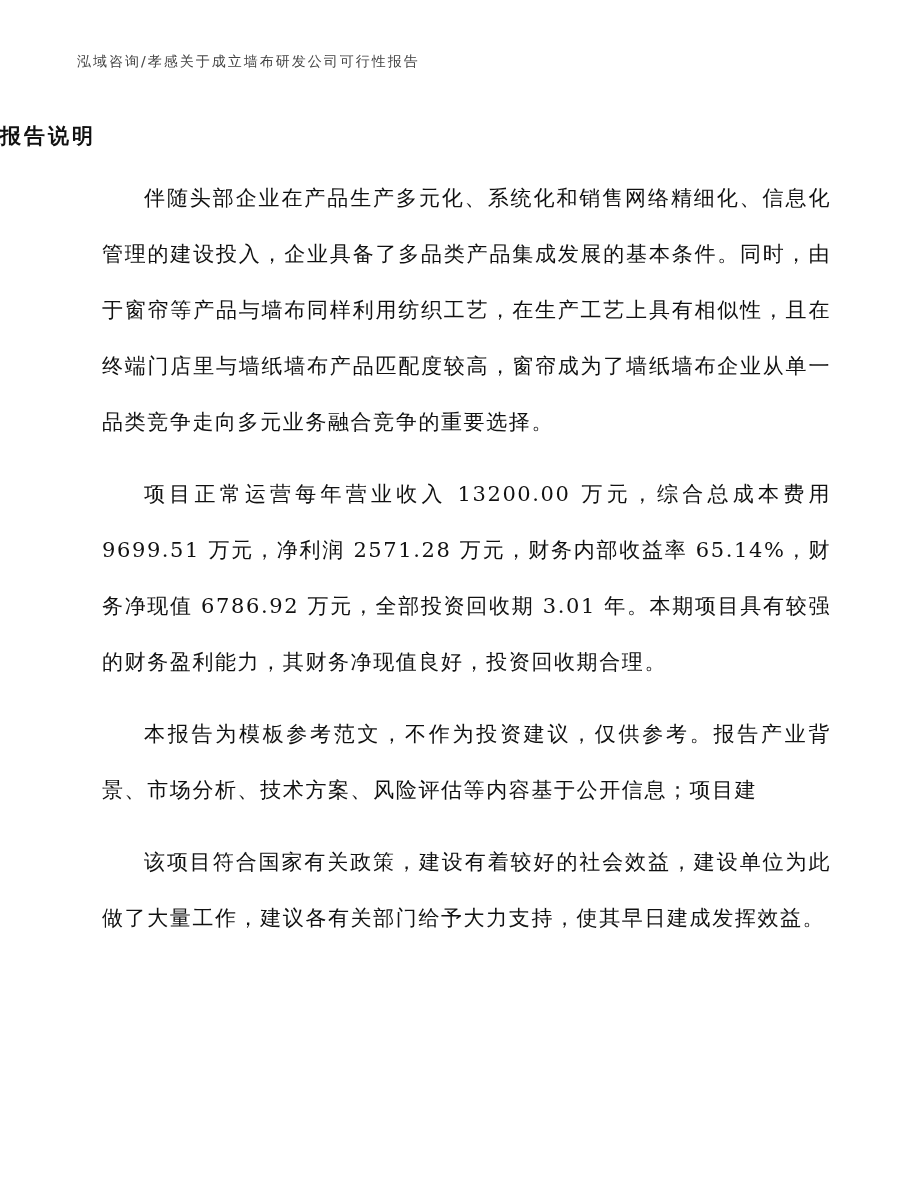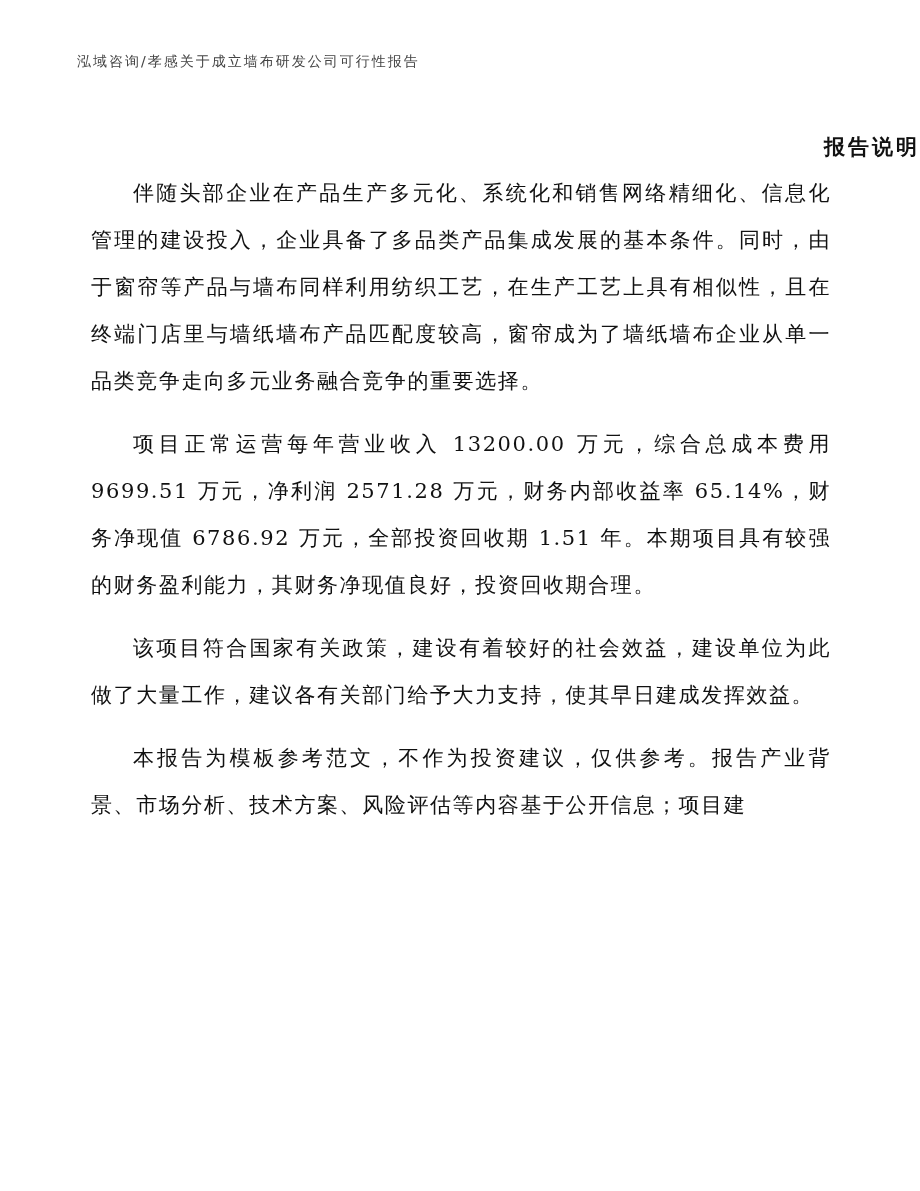--- a/index.html
+++ b/index.html
@@ -1,31 +1,31 @@
 <!DOCTYPE html>
 <html><head>
 <meta charset="utf-8">
 <style>
   html, body { margin: 0; padding: 0; background: #ffffff; }
   body { width: 920px; height: 1191px; position: relative; overflow: hidden;
          font-family: "DejaVu Serif", "Liberation Serif", serif; color: #111; }
   .header { position: absolute; left: 77px; top: 53px; font-size: 14px; color: #444;
             letter-spacing: 2px; font-family: "DejaVu Sans", sans-serif; }
-  .title { position: absolute; left: 0; width: 920px; top: 133px; text-align: right;
+  .title { position: absolute; left: 0; width: 920px; top: 122px; text-align: left;
            font-size: 21px; font-weight: bold; letter-spacing: 3px;
            font-family: "DejaVu Sans", sans-serif; color: #111; }
   .body { position: absolute; left: 91px; top: 170px; width: 740px; }
-  .para { margin: 0 0 16px 0; font-size: 21px; line-height: 47px; text-indent: 42px;
+  .para { margin: 0 0 16px 11px; font-size: 21px; line-height: 56px; text-indent: 42px;
           letter-spacing: 1.6px; text-align: justify; }
 </style>
 </head>
 <body>
 
 <div class="header">泓域咨询/孝感关于成立墙布研发公司可行性报告</div>
 
 <div class="title">报告说明</div>
 
 <div class="body">
   <p class="para">伴随头部企业在产品生产多元化、系统化和销售网络精细化、信息化管理的建设投入，企业具备了多品类产品集成发展的基本条件。同时，由于窗帘等产品与墙布同样利用纺织工艺，在生产工艺上具有相似性，且在终端门店里与墙纸墙布产品匹配度较高，窗帘成为了墙纸墙布企业从单一品类竞争走向多元业务融合竞争的重要选择。</p>
-  <p class="para">项目正常运营每年营业收入 13200.00 万元，综合总成本费用 9699.51 万元，净利润 2571.28 万元，财务内部收益率 65.14%，财务净现值 6786.92 万元，全部投资回收期 1.51 年。本期项目具有较强的财务盈利能力，其财务净现值良好，投资回收期合理。</p>
+  <p class="para">项目正常运营每年营业收入 13200.00 万元，综合总成本费用 9699.51 万元，净利润 2571.28 万元，财务内部收益率 65.14%，财务净现值 6786.92 万元，全部投资回收期 3.01 年。本期项目具有较强的财务盈利能力，其财务净现值良好，投资回收期合理。</p>
+  <p class="para">本报告为模板参考范文，不作为投资建议，仅供参考。报告产业背景、市场分析、技术方案、风险评估等内容基于公开信息；项目建</p>
   <p class="para">该项目符合国家有关政策，建设有着较好的社会效益，建设单位为此做了大量工作，建议各有关部门给予大力支持，使其早日建成发挥效益。</p>
-  <p class="para">本报告为模板参考范文，不作为投资建议，仅供参考。报告产业背景、市场分析、技术方案、风险评估等内容基于公开信息；项目建</p>
 </div>
 
 </body></html>

